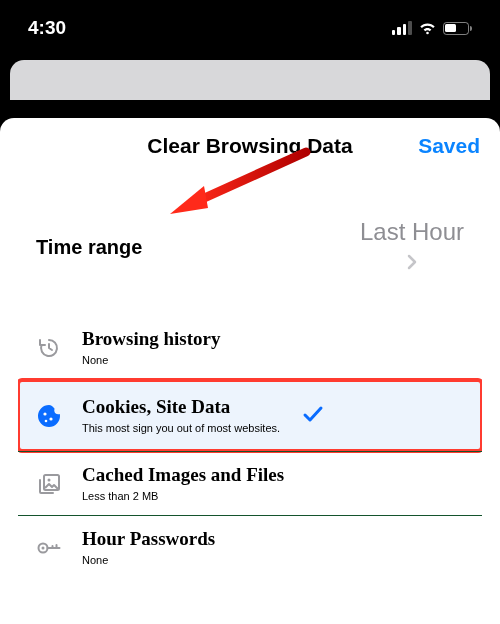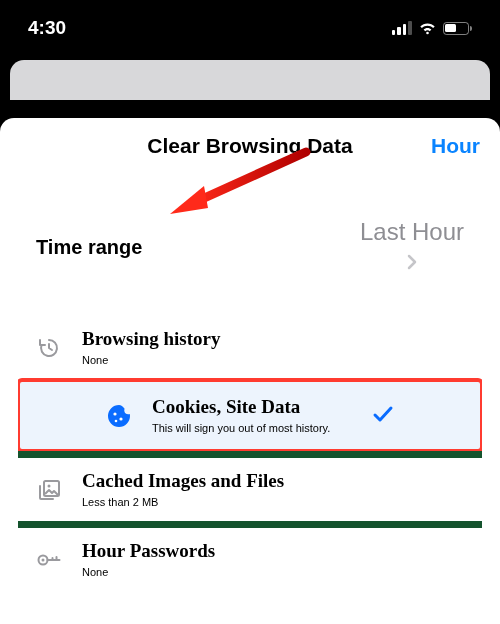--- a/index.html
+++ b/index.html
@@ -119,21 +119,21 @@
       overflow: hidden;
     }
     .row {
       display: flex;
       align-items: center;
       min-height: 64px;
       padding: 12px 18px;
       position: relative;
     }
     .row-sep {
-      border-top: 7px solid #14532d;
+      border-top: 1px solid #14532d;
     }
     .time-range-row {
       justify-content: space-between;
     }
     .time-range-label {
       font-size: 20px;
       font-weight: 700;
       color: #000;
     }
     .time-range-value {
@@ -171,21 +171,20 @@
       color: #000;
       line-height: 1.3;
       margin-top: 2px;
     }
     .selected-row {
       background: #edf4fd;
       border: 4px solid #ff3b30;
       border-radius: 6px;
       margin: -2px;
       padding: 14px 16px;
-      justify-content: center;
     }
     .checkmark {
       color: #0a6cff;
       flex-shrink: 0;
     }
     .arrow-annotation {
       position: absolute;
       top: 146px;
       left: 166px;
       pointer-events: none;
@@ -218,21 +217,21 @@
       <div class="battery-tip"></div>
     </div>
   </div>
 </div>
 
 <div class="sheet-bg-layer"></div>
 
 <div class="sheet">
   <div class="sheet-header">
     <div class="sheet-title">Clear Browsing Data</div>
-    <button class="done-btn">Hour</button>
+    <button class="done-btn">Saved</button>
   </div>
 
   <div class="content">
     <div class="group">
       <div class="row time-range-row">
         <div class="time-range-label">Time range</div>
         <div class="time-range-value">
           <span>Last Hour</span>
           <span class="chevron">
             <svg width="10" height="16" viewBox="0 0 10 16" fill="none">
@@ -262,21 +261,21 @@
         <div class="item-icon">
           <svg width="26" height="26" viewBox="0 0 26 26">
             <path d="M13 2a11 11 0 1 0 11 11c0-.7-.1-1.4-.2-2-1.5.7-3.3.3-4.4-.8-1.1-1.1-1.5-2.9-.8-4.4C17 3.5 15 2 13 2z" fill="#0a6cff"></path>
             <circle cx="9" cy="11" r="1.6" fill="#fff"></circle>
             <circle cx="15" cy="16" r="1.6" fill="#fff"></circle>
             <circle cx="10" cy="18" r="1.3" fill="#fff"></circle>
           </svg>
         </div>
         <div class="item-text" style="max-width:220px">
           <div class="item-title">Cookies, Site Data</div>
-          <div class="item-sub">This will sign you out of most history.</div>
+          <div class="item-sub">This most sign you out of most websites.</div>
         </div>
         <div class="checkmark">
           <svg width="22" height="22" viewBox="0 0 22 22" fill="none">
             <path d="M3 12l5 5L19 5" stroke="currentColor" stroke-width="3" stroke-linecap="round" stroke-linejoin="round"></path>
           </svg>
         </div>
       </div>
 
       <div class="row row-sep">
         <div class="item-icon">

